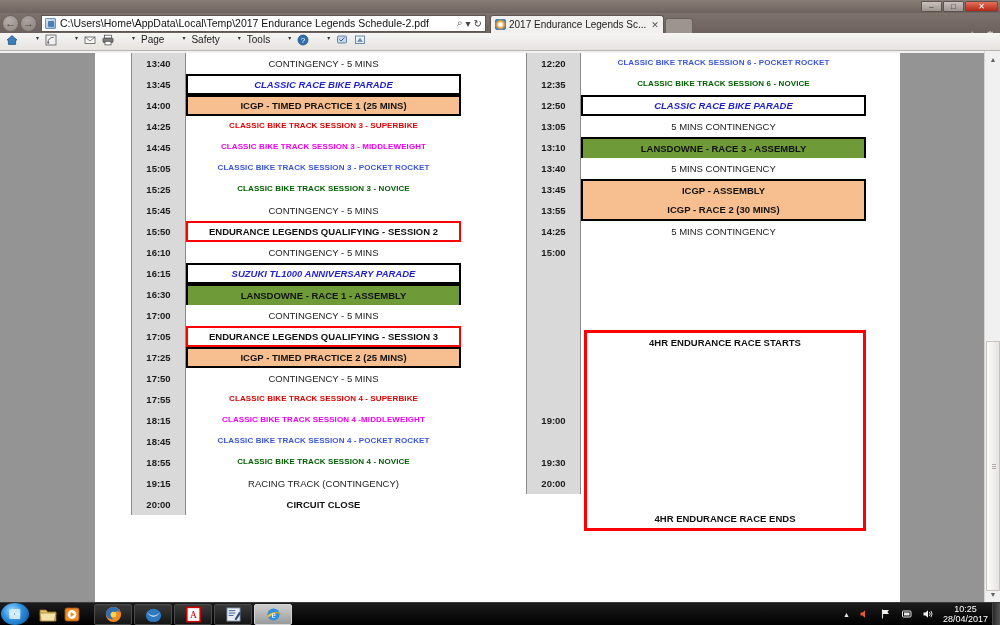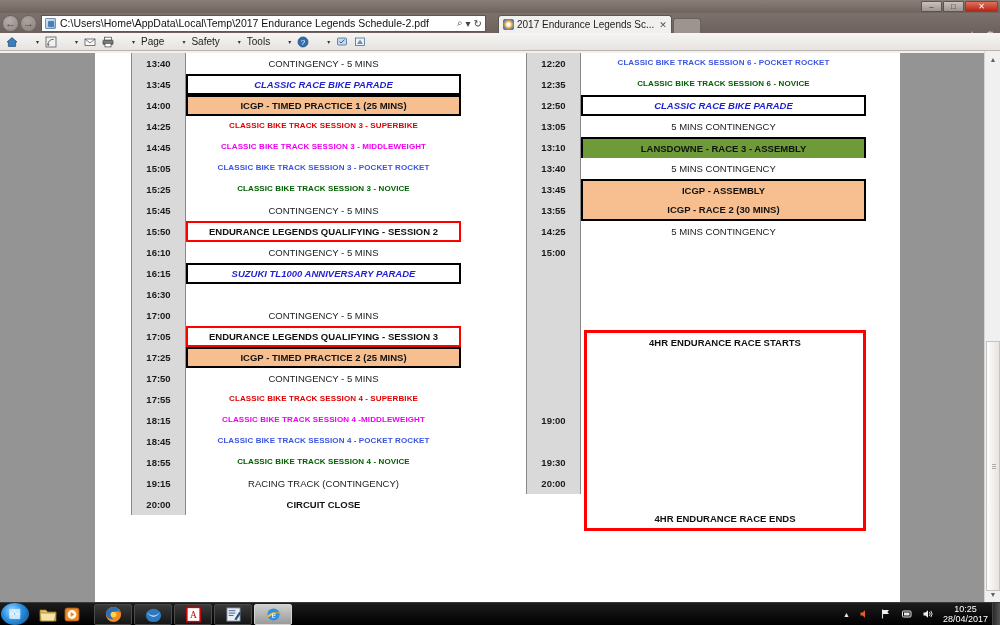--- a/index.html
+++ b/index.html
@@ -66,21 +66,21 @@
     content:""; position:absolute; left:2px; top:2px; width:6px; height:6px;
     background:#4d7fb5; border-radius:1px;
   }
   .addr-url { font-size: 10.5px; color: #111; white-space: nowrap; overflow: hidden; }
   .addr-right {
     position: absolute; right: 3px; top: 0; height: 100%;
     display: flex; align-items: center; gap: 3px; color: #444; font-size: 10px;
     background:#fff; padding-left:4px;
   }
   .tabstrip {
-    margin-left: 12px; height: 20px; display: flex; align-items: flex-end;
+    margin-left: 4px; height: 20px; display: flex; align-items: flex-end;
   }
   .tab {
     height: 18px; background: #f2f0ee; border: 1px solid #5e5551;
     border-bottom: none; border-radius: 3px 3px 0 0;
     display: flex; align-items: center; padding: 0 4px; gap: 3px;
     font-size: 10px; color: #1c1c1c; max-width: 175px;
   }
   .tab-ico {
     width: 11px; height: 11px; flex: none; border-radius: 2px;
     background: radial-gradient(circle at 50% 50%, #fff 20%, #f7a12a 45%, #2a7fd0 75%);
@@ -96,21 +96,21 @@
   }
 
   
   .cmdbar {
     position: absolute; left: 0; top: 33px; width: 1000px; height: 18px;
     background: linear-gradient(to bottom,#f6f5f4,#e6e3e0);
     border-bottom: 1px solid #b9b3af;
     display: flex; align-items: center; gap: 2px; padding-left: 4px;
     font-size: 10px; color: #1d1d1d;
   }
-  .cmd-item { display: flex; align-items: center; gap: 18px; padding: 8px 2px; height: 15px;}
+  .cmd-item { display: flex; gap: 18px; padding: 0 2px; height: 15px;}
   .caret { font-size: 6px; color: #333; }
   .mini-ico { width: 12px; height: 12px; display:inline-block; position:relative;}
 
   
   .viewport {
     position: absolute; left: 0; top: 51px; width: 1000px; height: 551px;
     background: #949494; overflow: hidden;
   }
   .vp-topline{ position:absolute; left:0; top:0; width:100%; height:2px; background:#f1f1f1;}
   .pdfpage {
@@ -380,20 +380,21 @@
           <div class="row">
             <div class="tcell">16:10</div>
             <div class="ecell st-plain">CONTINGENCY - 5 MINS</div>
           </div>
           <div class="row">
             <div class="tcell">16:15</div>
             <div class="ecell st-parade">SUZUKI TL1000 ANNIVERSARY PARADE</div>
           </div>
           <div class="row">
             <div class="tcell">16:30</div>
+            <div class="ecell st-green" style="border-bottom: none;">LANSDOWNE -  RACE 1 - ASSEMBLY</div>
           </div>
           <div class="row">
             <div class="tcell">17:00</div>
             <div class="ecell st-plain">CONTINGENCY - 5 MINS</div>
           </div>
           <div class="row">
             <div class="tcell">17:05</div>
             <div class="ecell st-red">ENDURANCE LEGENDS QUALIFYING -  SESSION 3</div>
           </div>
           <div class="row">

